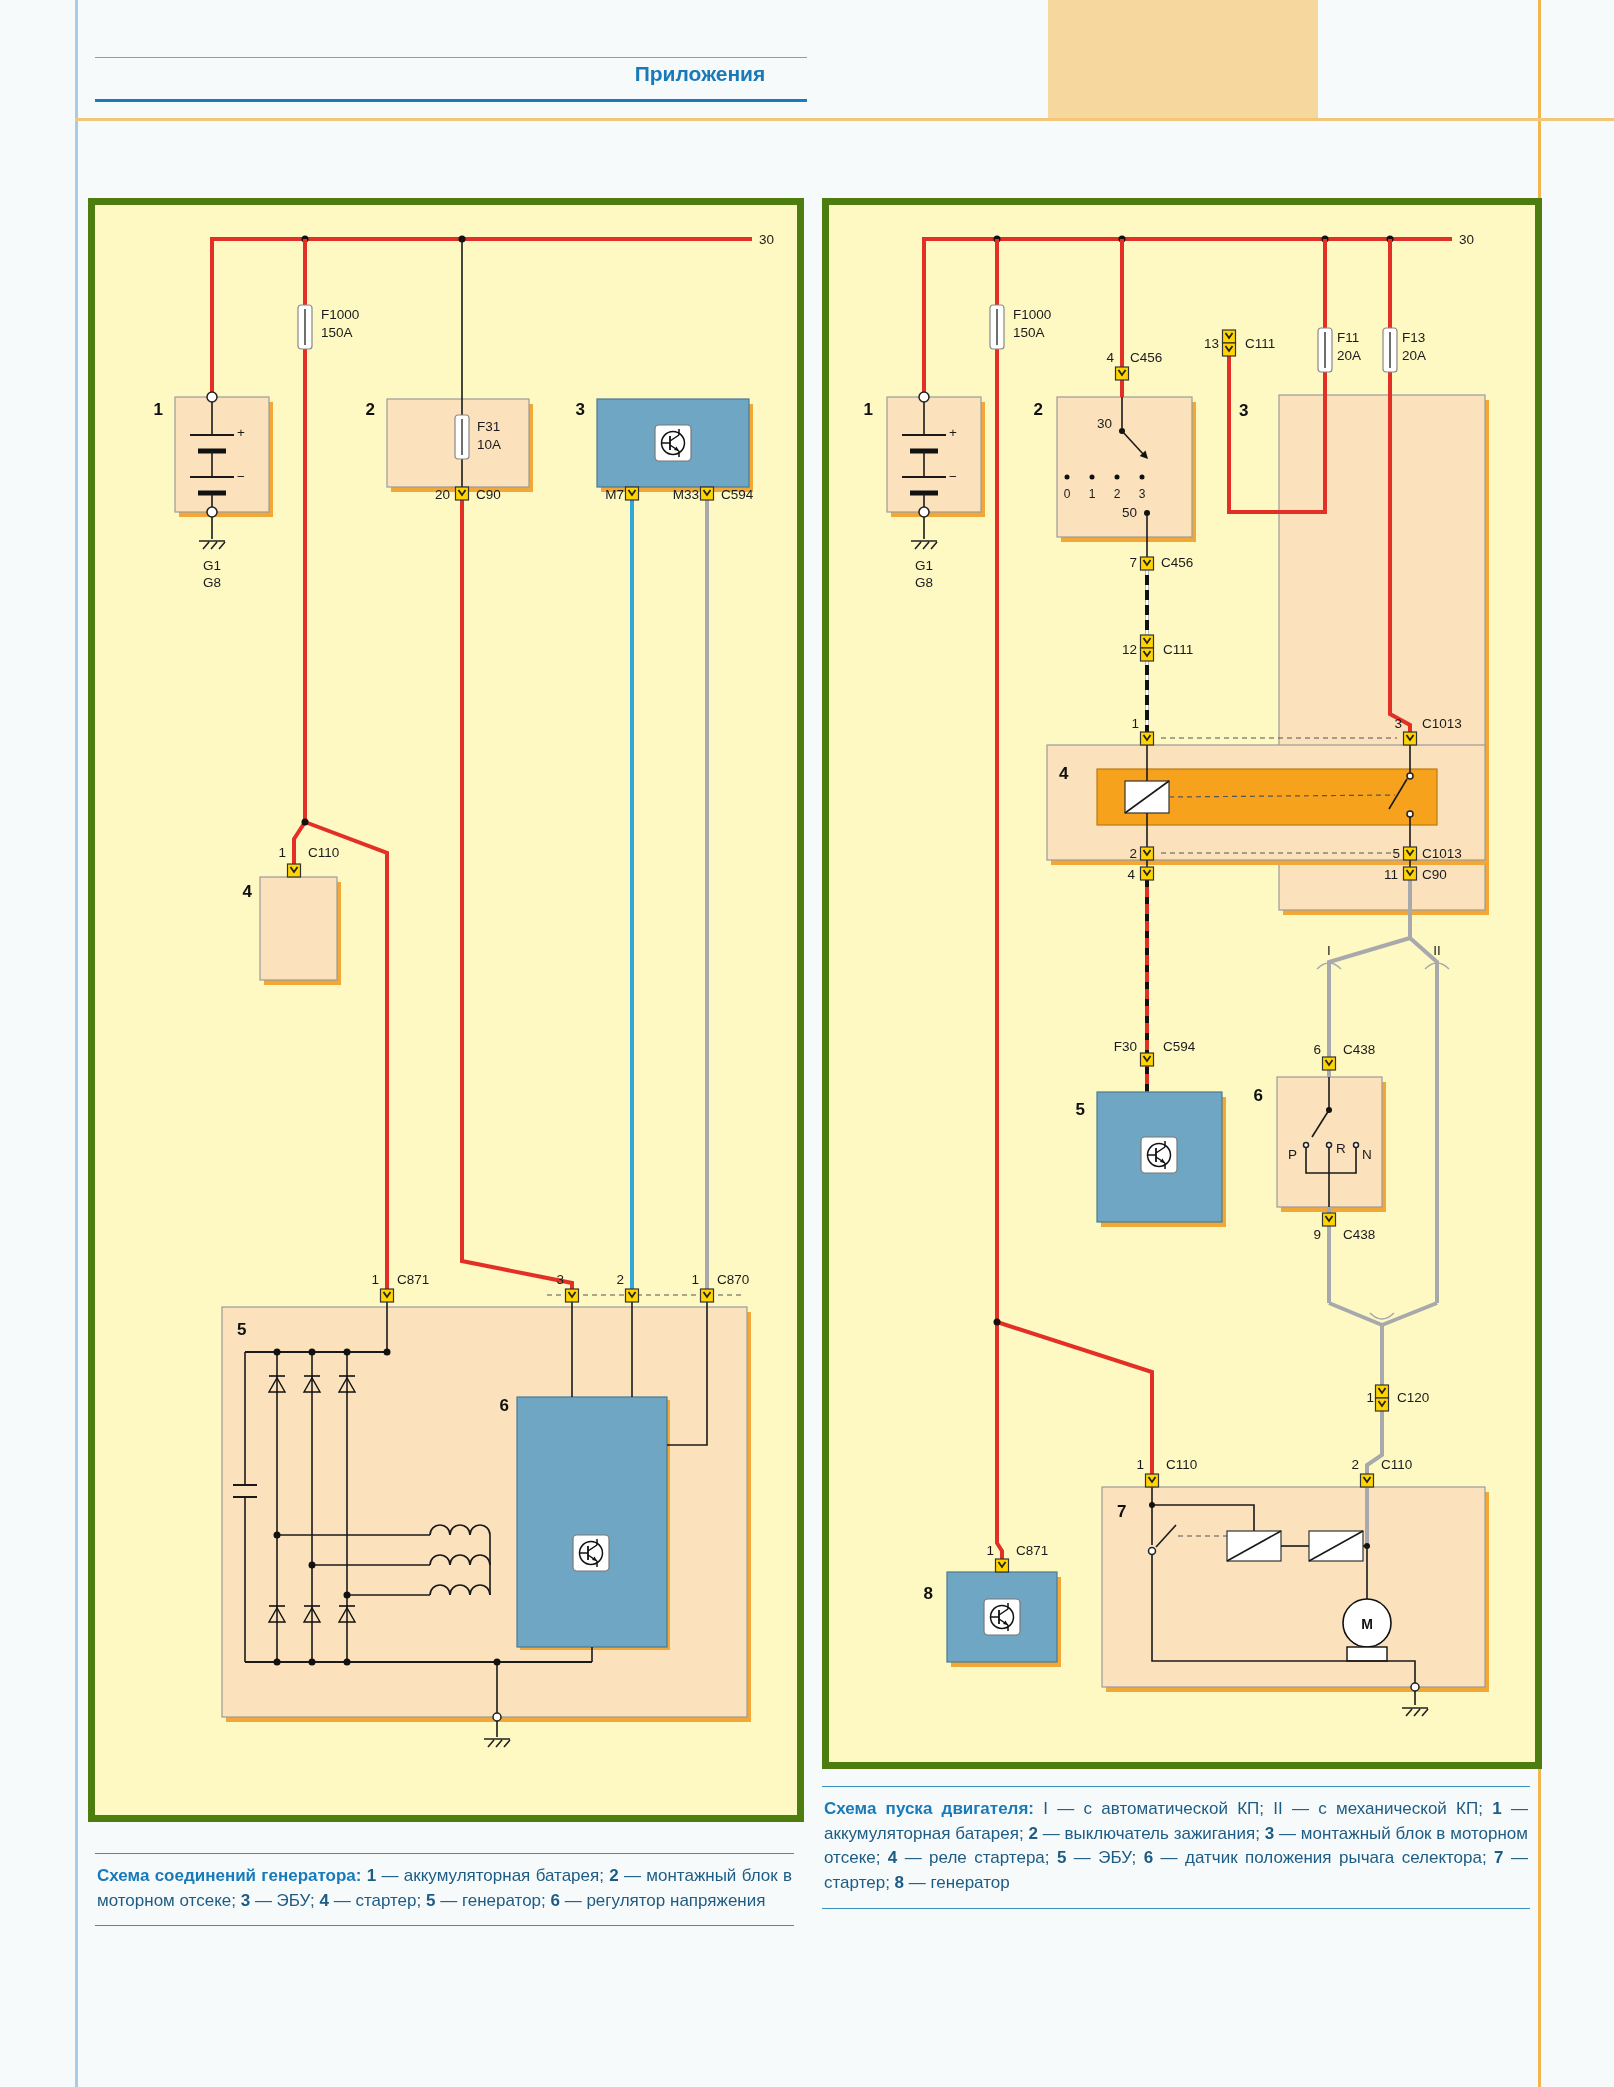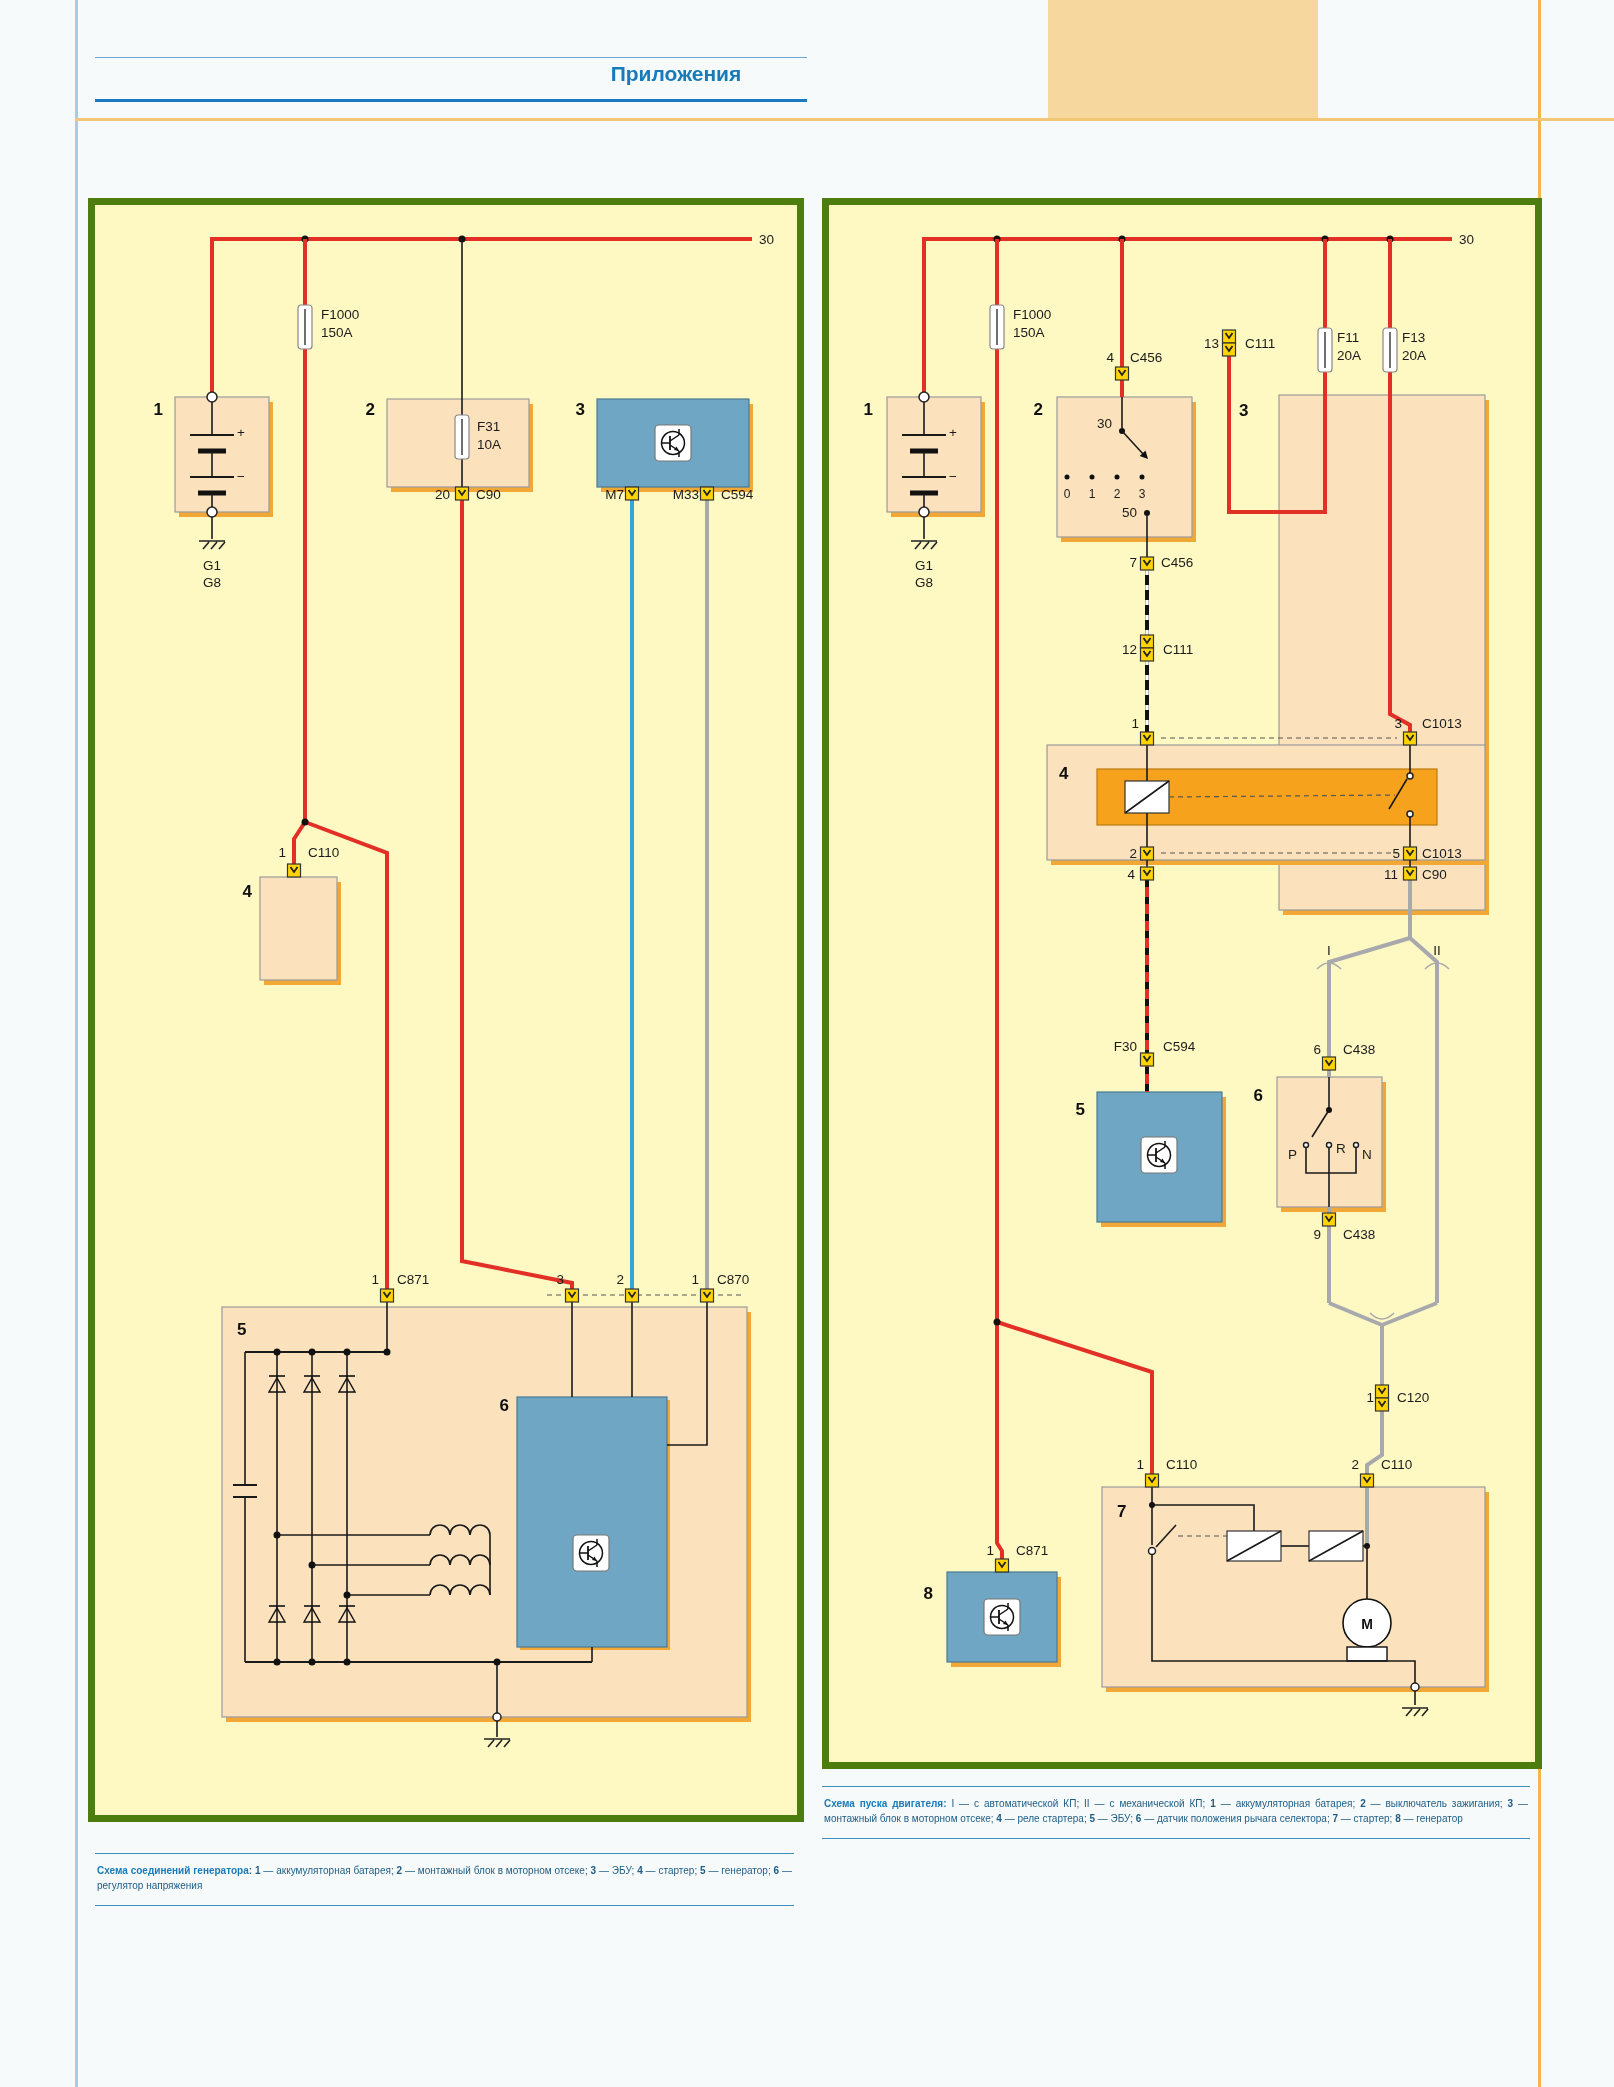--- a/index.html
+++ b/index.html
@@ -7,26 +7,26 @@
         font-family:"Liberation Sans",sans-serif;}
   .edge-left{position:absolute;left:75px;top:0;width:3px;height:2087px;background:#a8cbe8;}
   .edge-right{position:absolute;left:1538px;top:0;width:3px;height:2087px;background:#f4b54f;}
   .block-tan{position:absolute;left:1048px;top:0;width:270px;height:118px;background:#f6d79e;}
   .block-blue{position:absolute;left:1318px;top:0;width:296px;height:118px;background:#b9d4e9;
               display:flex;align-items:center;justify-content:center;}
   .page-num{font-size:44px;font-weight:bold;color:#4e7f9e;letter-spacing:1px;}
   .hr-yellow{position:absolute;left:75px;top:118px;width:1539px;height:3px;background:#f2c778;}
   .rule-top{position:absolute;left:95px;top:57px;width:712px;border-top:1px solid #6aa9cf;}
   .rule-bot{position:absolute;left:95px;top:99px;width:712px;border-top:3px solid #1a7abf;}
-  .hdr-title{position:absolute;left:516px;top:62px;width:320px;text-align:center;
+  .hdr-title{position:absolute;left:540px;top:62px;width:320px;text-align:center;
              font-size:21px;font-weight:bold;color:#187ab9;}
   .panel{position:absolute;background:#fef9c3;border:7px solid #4d7c0f;}
   .panel-left{left:88px;top:198px;width:702px;height:1610px;}
   .panel-right{left:822px;top:198px;width:706px;height:1557px;}
-  .caption{position:absolute;font-size:10px;line-height:1.45;text-align:justify;color:#1d5c84;
+  .caption{position:absolute;font-size:17px;line-height:1.45;text-align:justify;color:#1d5c84;
            border-top:1.5px solid #3a8fbe;border-bottom:1.5px solid #3a8fbe;padding:10px 2px 12px 2px;}
   .caption-left{left:95px;top:1853px;width:695px;}
   .caption-right{left:822px;top:1786px;width:704px;}
   .cap-lead{font-weight:bold;color:#187ab9;}
   .cap-num{font-weight:bold;}
   svg text{font-family:"Liberation Sans",sans-serif;}
   .t{font-size:13.5px;fill:#1b1b1b;}
   .tb{font-size:17px;font-weight:bold;fill:#101010;}
   .ts{font-size:12px;fill:#1b1b1b;}
   .tm{font-size:14px;font-weight:bold;fill:#111;}

